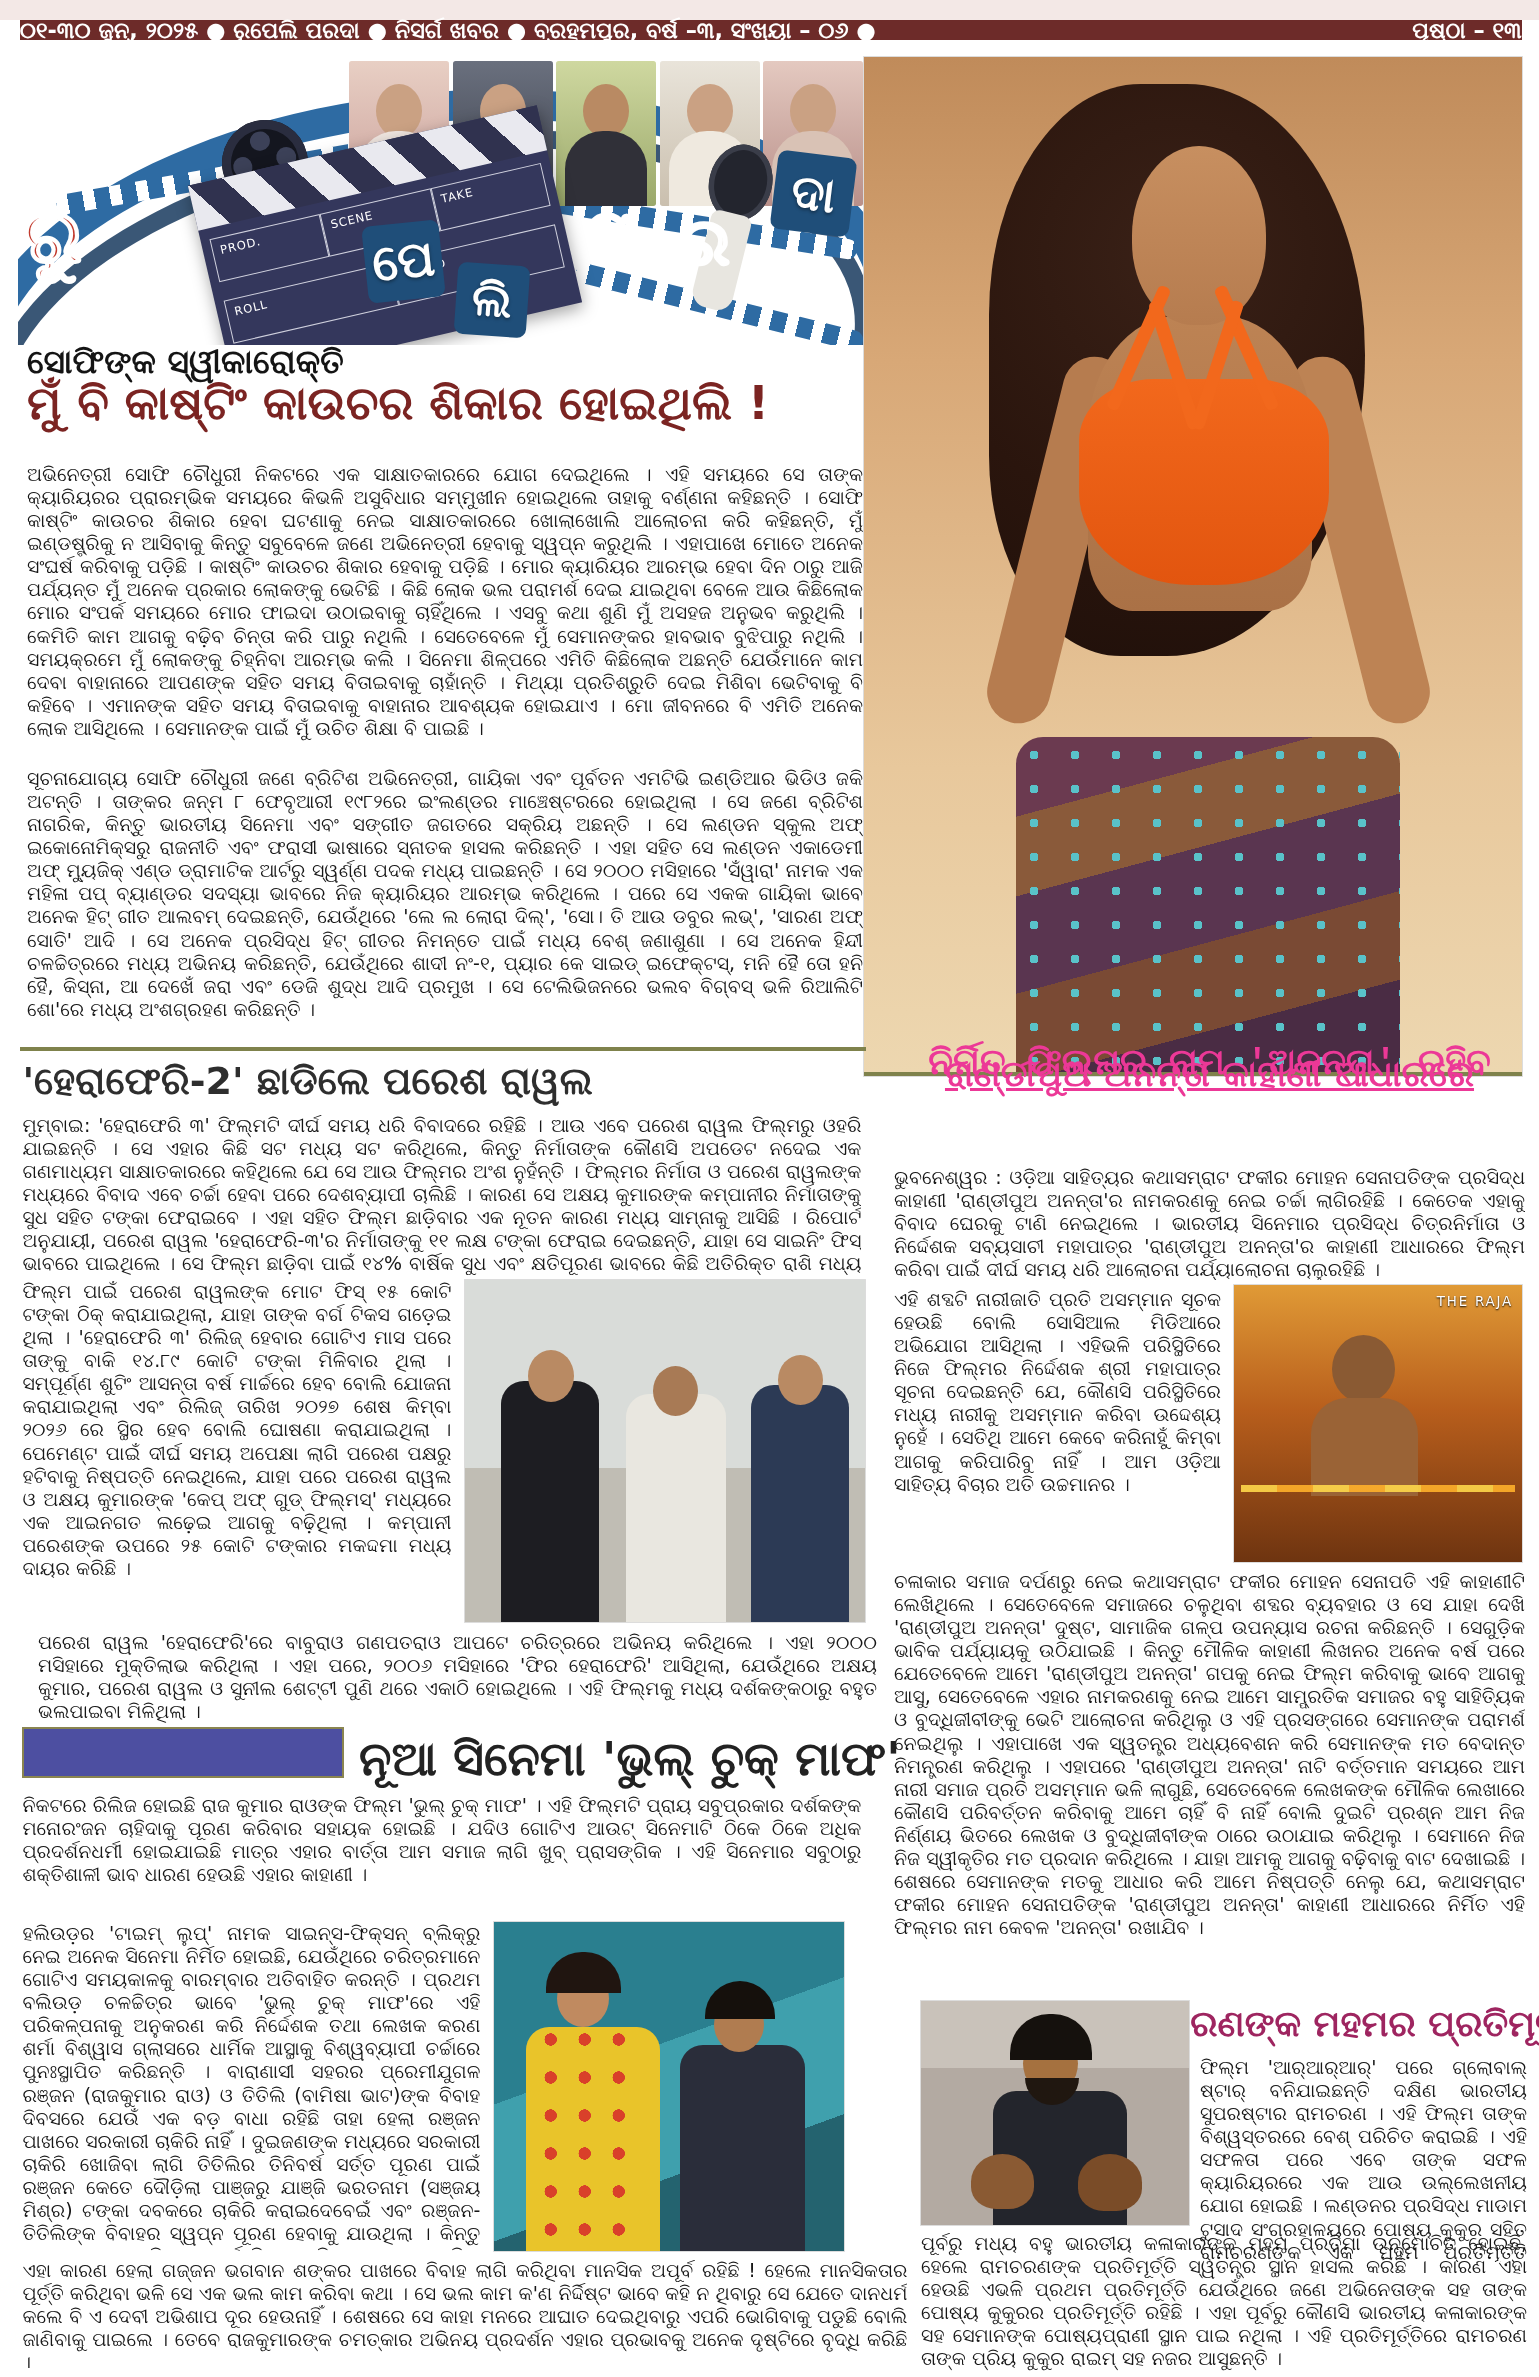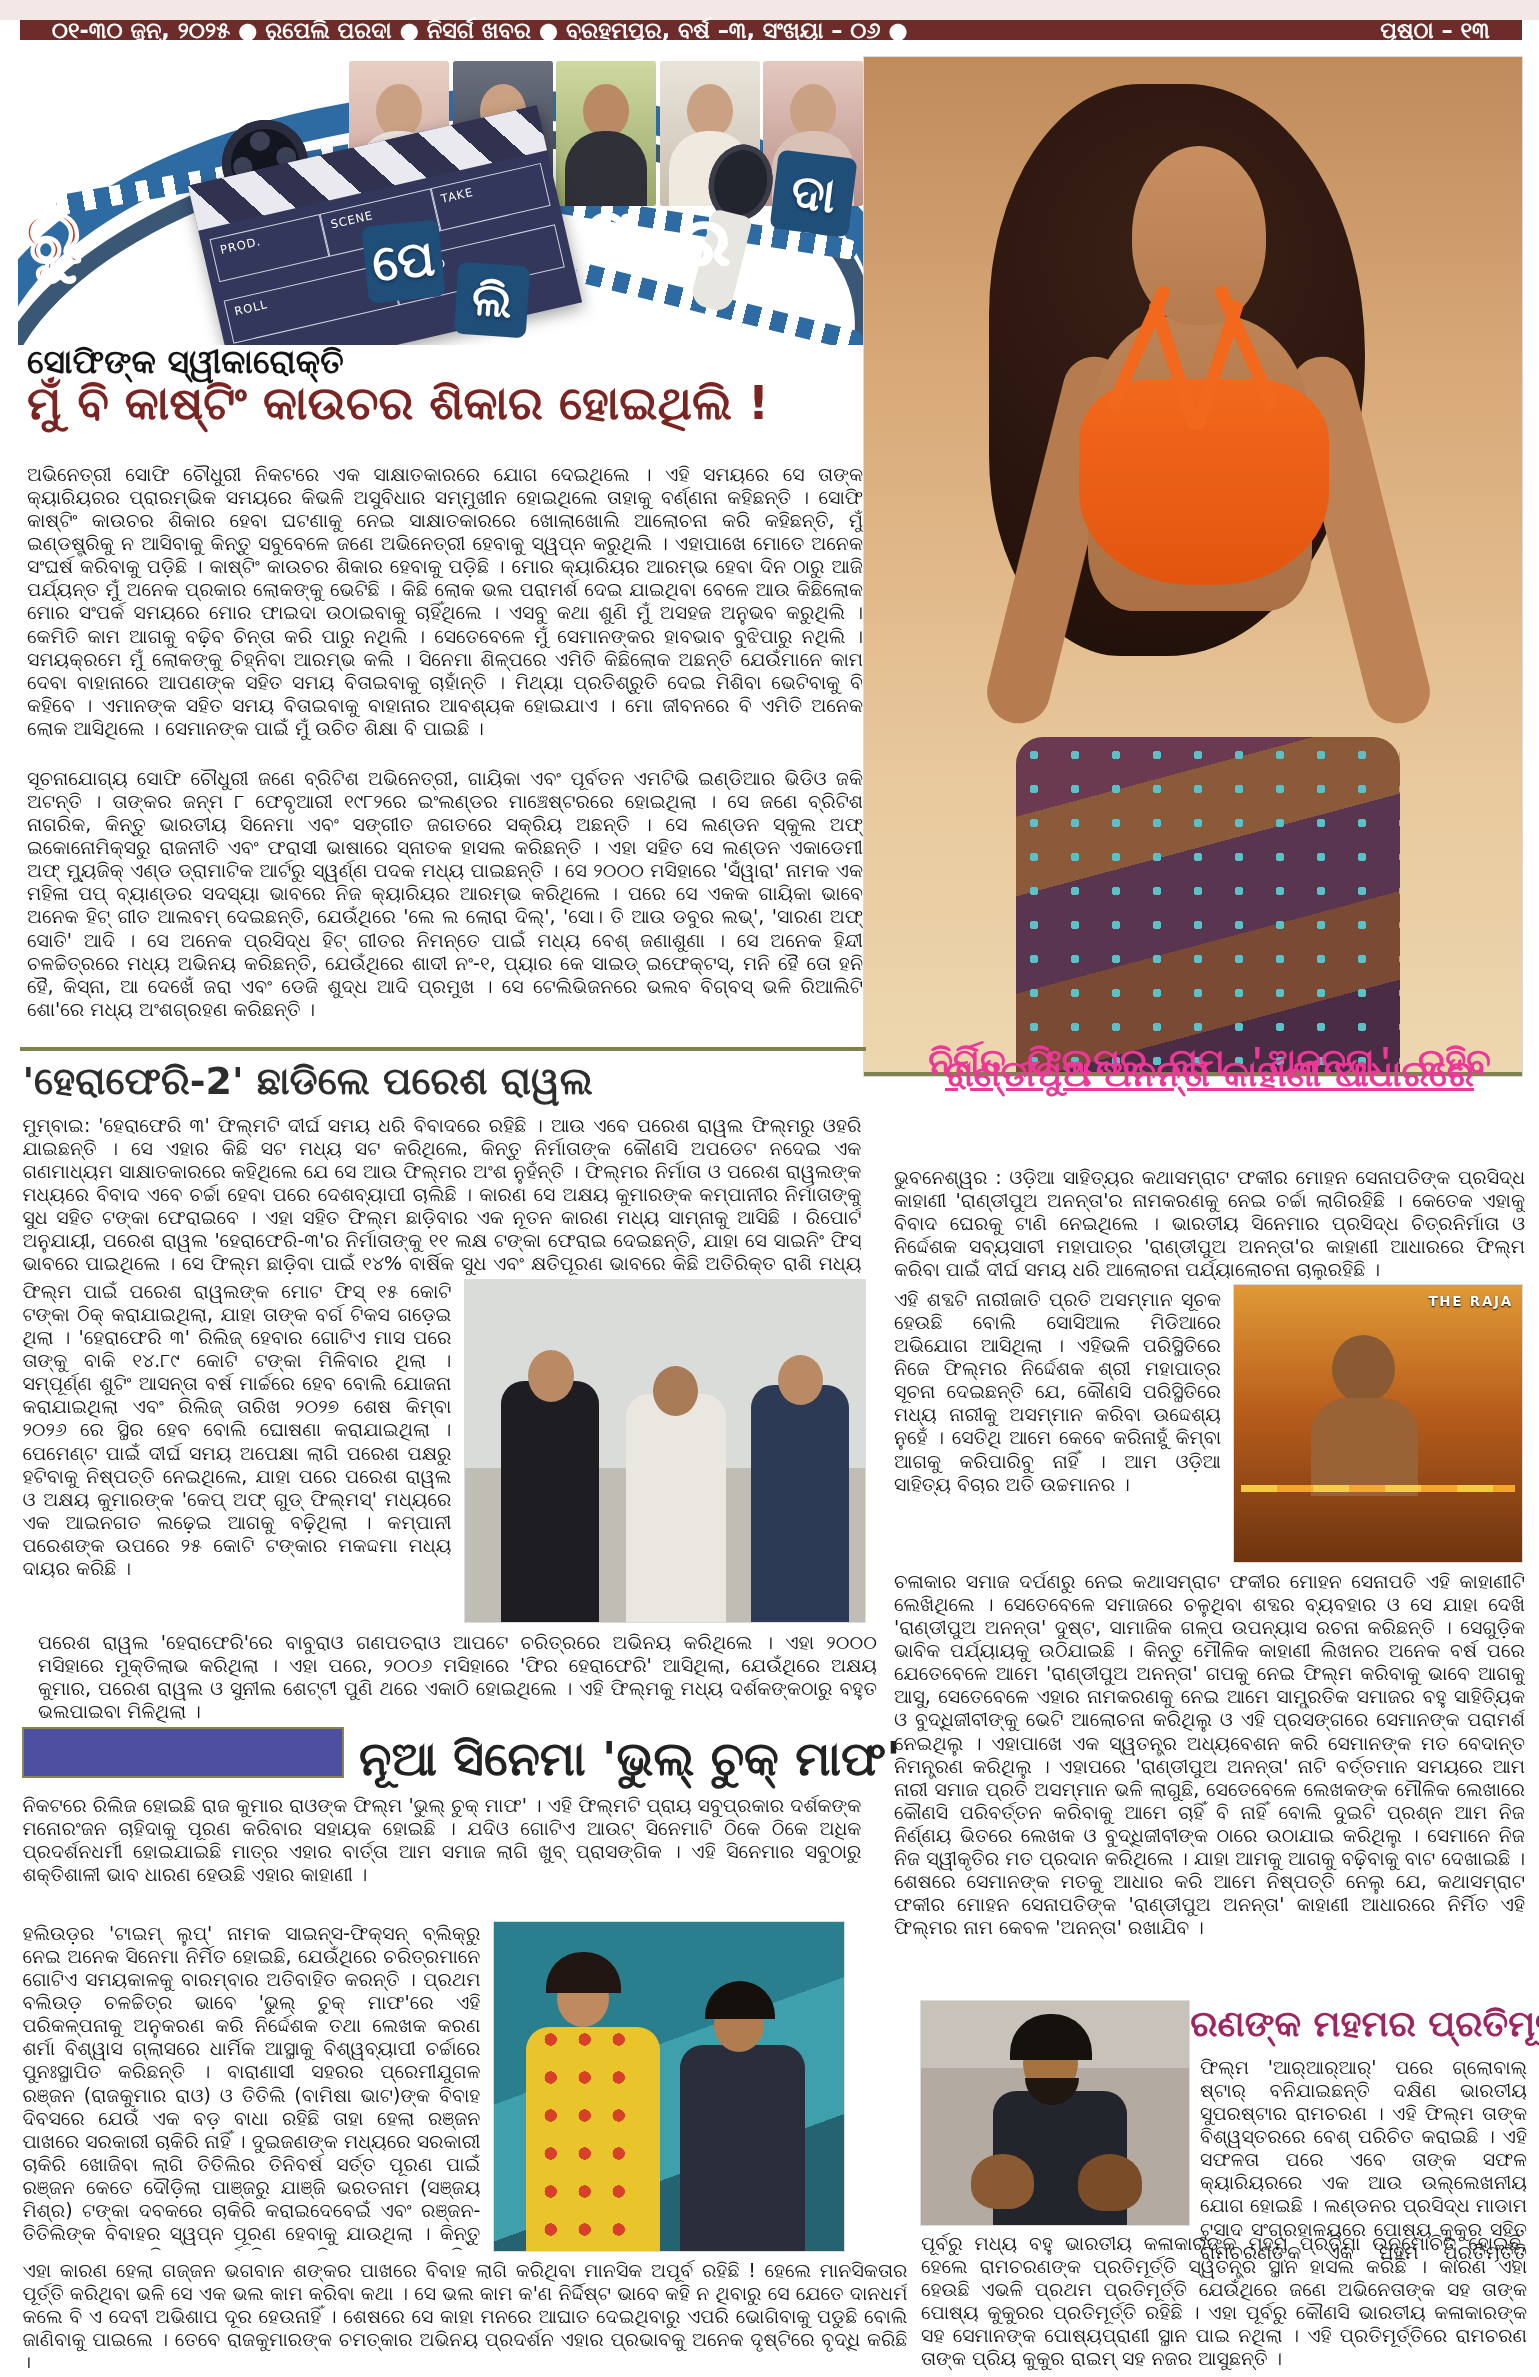--- a/index.html
+++ b/index.html
@@ -3,21 +3,21 @@
 <meta charset="utf-8">
 <style>
   html,body{margin:0;padding:0;background:#efe9e6;}
   .page{position:relative;width:1540px;height:2377px;background:#ffffff;overflow:hidden;
         font-family:"DejaVu Sans","Liberation Sans",sans-serif;}
   .abs{position:absolute;}
   
   .topstrip{left:0;top:0;width:1540px;height:19.7px;background:#f3e8e6;}
   .headerbar{left:19.7px;top:19.7px;width:1502px;height:20px;background:#6d2b29;color:#ffffff;
              display:flex;align-items:center;justify-content:space-between;
-             font-size:22.4px;font-weight:bold;padding:0 32px;box-sizing:border-box;}
+             font-size:22.4px;font-weight:bold;padding:0 0;box-sizing:border-box;}
   
   .masthead{left:18px;top:57px;width:846px;height:288px;overflow:hidden;background:#ffffff;}
   .swoosh1{left:-54px;top:36px;width:939px;height:501px;border-radius:50%;
            border:30px solid #2e6ba3;box-sizing:border-box;transform:rotate(-6deg);}
   .swoosh2{left:-36px;top:79px;width:894px;height:465px;border-radius:50%;
            border:18px solid #173a5e;box-sizing:border-box;transform:rotate(-8deg);opacity:.85;}
   .sprocket{height:19.7px;background:repeating-linear-gradient(90deg,#ffffff 0 11.6px,#2e6ba3 11.6px 27px);
             border-radius:9px;}
   .celebstrip{left:331px;top:3.6px;height:145px;display:flex;gap:3.6px;}
   .celeb{width:100px;height:145px;border-radius:2.7px;position:relative;overflow:hidden;}
@@ -78,21 +78,21 @@
   .photo{overflow:hidden;box-shadow:0 0 0 0.9px #d8d8d8;}
   .pareshphoto{left:465px;top:1280px;width:400px;height:342px;
      background:linear-gradient(180deg,#d9dcd9 0 55%,#c0bdb4 55% 100%);}
   .fig{position:absolute;bottom:0;border-radius:23px 23px 0 0;}
   .fighead{position:absolute;border-radius:50%;background:#b98a63;}
   .anantaposter{left:1234px;top:1285px;width:288px;height:277px;
      background:linear-gradient(180deg,#e09a36 0%,#b85e1c 45%,#6e3410 100%);}
   .posterband{position:absolute;left:0;bottom:0;width:100%;height:66px;
      background:linear-gradient(180deg,#8a1f14,#5e120c);display:flex;align-items:center;justify-content:center;}
   .postertitle{color:#ffffff;font-size:38px;font-weight:bold;text-shadow:0 1.8px 2.7px #000;}
-  .posterlabel{position:absolute;right:9px;top:9px;color:#ffffff;font-size:13.4px;font-weight:bold;
+  .posterlabel{position:absolute;right:9px;top:9px;color:#ffffff;font-size:13.4px;font-weight:normal;
      letter-spacing:1.8px;text-shadow:0 0.9px 1.8px #000;}
   .posterline{position:absolute;left:7.2px;bottom:70px;width:95%;height:7.2px;
      background:repeating-linear-gradient(90deg,#ffd84a 0 36px,#ffb02a 36px 72px);opacity:.9;}
   .couplephoto{left:494px;top:1922px;width:350px;height:329px;
      background:linear-gradient(160deg,#2a7f8f 0 40%,#3fa0ad 40% 70%,#24636f 70% 100%);}
   .ramphoto{left:921px;top:2001px;width:268px;height:224px;
      background:linear-gradient(180deg,#c9c2ba 0 30%,#b3aaa2 30% 100%);}
   .puppy{position:absolute;border-radius:50% 50% 40% 40%;background:#8a5a33;}
 </style>
 </head>

